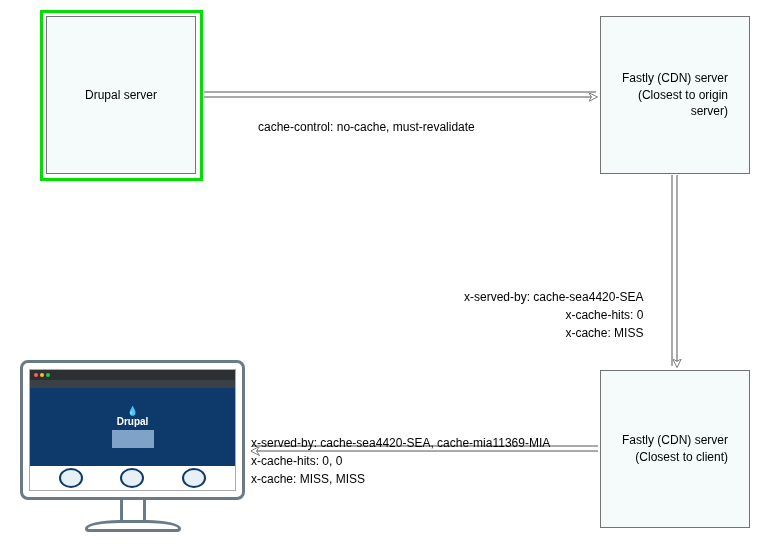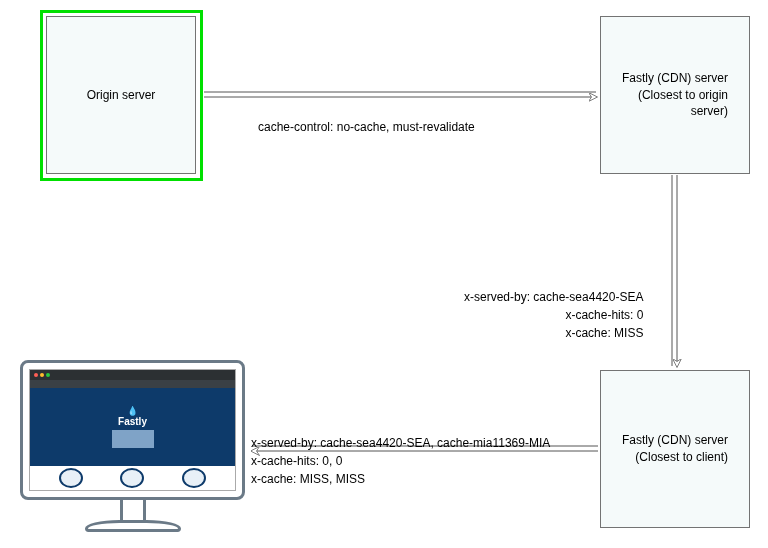--- a/index.html
+++ b/index.html
@@ -126,21 +126,21 @@
     border-radius: 40px 40px 4px 4px / 10px 10px 4px 4px;
     margin: 0 auto;
     background:#fff;
   }
 </style>
 </head>
 <body>
 
 <div class="origin-border" style="left:40px; top:10px; width:163px; height:171px;"></div>
 <div class="box" style="left:46px; top:16px; width:150px; height:158px;">
-  <span>Origin server</span>
+  <span>Drupal server</span>
 </div>
 
 <div class="box" style="left:600px; top:16px; width:150px; height:158px; white-space:pre;">
   <span>Fastly (CDN) server
 (Closest to origin
 server)</span>
 </div>
 
 <div class="box" style="left:600px; top:370px; width:150px; height:158px; white-space:pre;">
   <span>Fastly (CDN) server
@@ -151,21 +151,21 @@
   <div class="monitor-frame">
     <div class="browser">
       <div class="browser-top">
         <div class="tl" style="background:#ff5f56"></div>
         <div class="tl" style="background:#ffbd2e"></div>
         <div class="tl" style="background:#27c93f"></div>
       </div>
       <div class="browser-tabs"></div>
       <div class="browser-hero">
         <span class="drop">💧</span>
-        <span>Fastly</span>
+        <span>Drupal</span>
         <div class="hero-img"></div>
       </div>
       <div class="browser-icons">
         <div class="bicon"></div>
         <div class="bicon"></div>
         <div class="bicon"></div>
       </div>
     </div>
   </div>
   <div class="stand-neck"></div>

